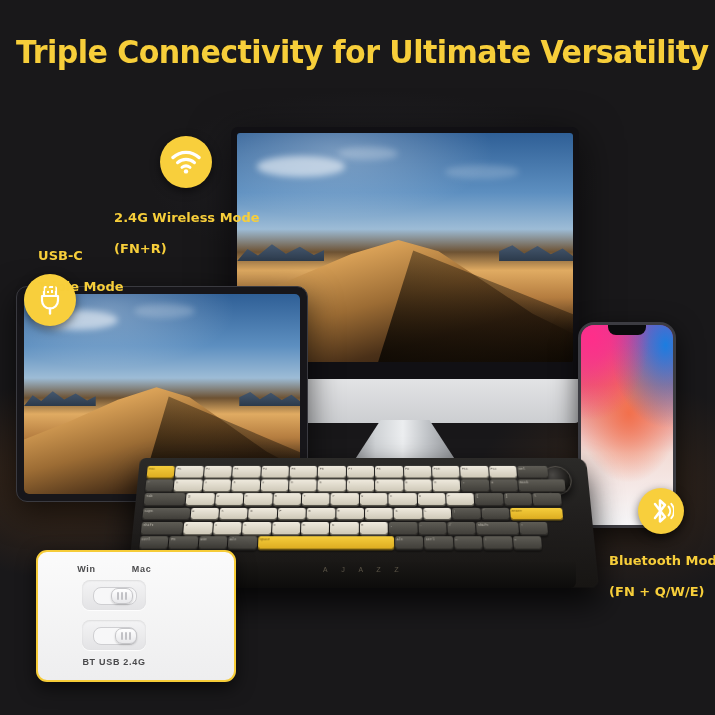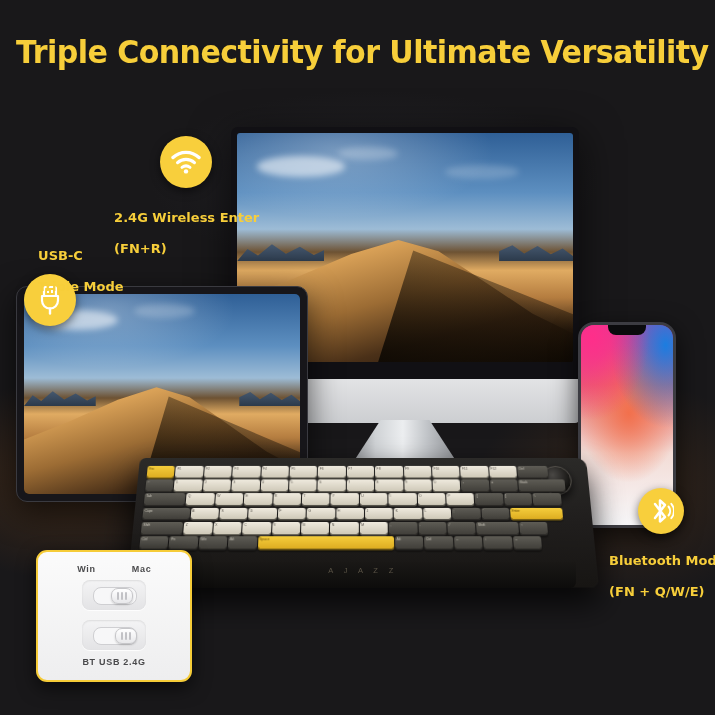--- a/index.html
+++ b/index.html
@@ -77,21 +77,21 @@
 
   .ios-wall{position:absolute;inset:0;
     background:
       radial-gradient(120% 80% at 12% 6%, #ff2e8a 0%, rgba(255,46,138,0) 52%),
       radial-gradient(110% 75% at 92% 10%, #1b7de0 0%, rgba(27,125,224,0) 55%),
       radial-gradient(95% 60% at 52% 44%, #f2704c 0%, rgba(242,112,76,0) 58%),
       linear-gradient(180deg,#d8389a 0%, #e36a6a 30%, #f3dcd6 64%, #f7f7f9 100%);
   }
 
   
-  .kb{position:absolute;left:140px;top:458px;width:446px;height:128px;}
+  .kb{position:absolute;left:140px;top:458px;width:446px;height:128px;font-family:Liberation Mono, monospace;}
   .kb-base{position:absolute;left:0;top:0;width:100%;height:100%;
     background:linear-gradient(#2b2a28 0%,#211f1e 46%,#171513 100%);
     border-radius:6px 10px 8px 6px;
     box-shadow:0 14px 30px rgba(0,0,0,.8);
     transform:perspective(680px) rotateX(17deg);transform-origin:50% 0%;}
   .kb-front{position:absolute;left:12px;top:104px;width:424px;height:26px;
     background:linear-gradient(#1a1816,#0d0c0b);border-radius:0 0 6px 6px;}
   .kb-brand{position:absolute;left:0;top:108px;width:446px;text-align:center;
     font-size:7.5px;letter-spacing:4.4px;color:#6a6252;opacity:.8;}
   .keys{position:absolute;left:8px;top:6px;width:430px;height:98px;
@@ -114,21 +114,21 @@
     display:flex;align-items:center;justify-content:center;
     box-shadow:0 3px 10px rgba(0,0,0,.55);}
   .badge svg{display:block;}
   .caption{position:absolute;color:#f7ce3a;font-size:13px;line-height:15.5px;
     font-family:"DejaVu Sans", sans-serif;font-weight:600;white-space:pre;}
 
   
   .inset{position:absolute;left:36px;top:550px;width:152px;height:128px;
     background:linear-gradient(#fbfbfb,#eeeeef);
     border:2.5px solid #f6cc38;border-radius:11px;
-    box-shadow:0 6px 18px rgba(0,0,0,.6);}
+    box-shadow:0 6px 18px rgba(0,0,0,.6);padding-left:44px;}
   .sw-row{position:absolute;left:0;width:152px;text-align:center;
     font-size:9px;font-weight:bold;color:#4a4a4c;letter-spacing:.7px;}
   .sw-track{position:absolute;width:64px;height:30px;border-radius:8px;
     background:linear-gradient(#f4f4f5,#e3e3e5);
     box-shadow:inset 0 1px 2px rgba(0,0,0,.10),0 1px 1px rgba(255,255,255,.9);}
   .sw-slot{position:absolute;top:7px;width:42px;height:16px;border-radius:8px;
     border:1px solid #cfcfd2;background:#f7f7f8;}
   .sw-thumb{position:absolute;top:8px;width:20px;height:14px;border-radius:7px;
     background:linear-gradient(#ffffff,#e8e8ea);border:1px solid #c6c6c9;
     box-shadow:0 1px 2px rgba(0,0,0,.18);}
@@ -274,21 +274,21 @@
 
   <div class="badge" style="left:160px;top:136px;width:52px;height:52px;">
     <svg width="30" height="24" viewBox="0 0 30 24" aria-hidden="true">
       <path d="M2 7.5 A19 19 0 0 1 28 7.5" stroke="#fff" stroke-width="3.4" fill="none" stroke-linecap="round"></path>
       <path d="M6.6 12.6 A12.5 12.5 0 0 1 23.4 12.6" stroke="#fff" stroke-width="3.2" fill="none" stroke-linecap="round"></path>
       <path d="M11 17.4 A6.5 6.5 0 0 1 19 17.4" stroke="#fff" stroke-width="3" fill="none" stroke-linecap="round"></path>
       <circle cx="15" cy="21.4" r="2.2" fill="#fff"></circle>
     </svg>
   </div>
   <div class="caption" style="left:96px;top:194px;">
-    <span>2.4G Wireless Enter</span><br>
+    <span>2.4G Wireless Mode</span><br>
     <span>(FN+R)</span>
   </div>
 
   <div class="badge" style="left:24px;top:274px;width:52px;height:52px;">
     <svg width="24" height="30" viewBox="0 0 24 30" aria-hidden="true">
       <rect x="6" y="2" width="12" height="9" rx="1.6" stroke="#fff" stroke-width="2.2" fill="none"></rect>
       <rect x="9" y="5" width="2" height="3" fill="#fff"></rect>
       <rect x="13" y="5" width="2" height="3" fill="#fff"></rect>
       <path d="M4 11 h16 v4.5 a8 8 0 0 1 -8 8 a8 8 0 0 1 -8 -8 z" stroke="#fff" stroke-width="2.2" fill="none" stroke-linejoin="round"></path>
       <path d="M12 23.5 v5" stroke="#fff" stroke-width="2.4" stroke-linecap="round"></path>

